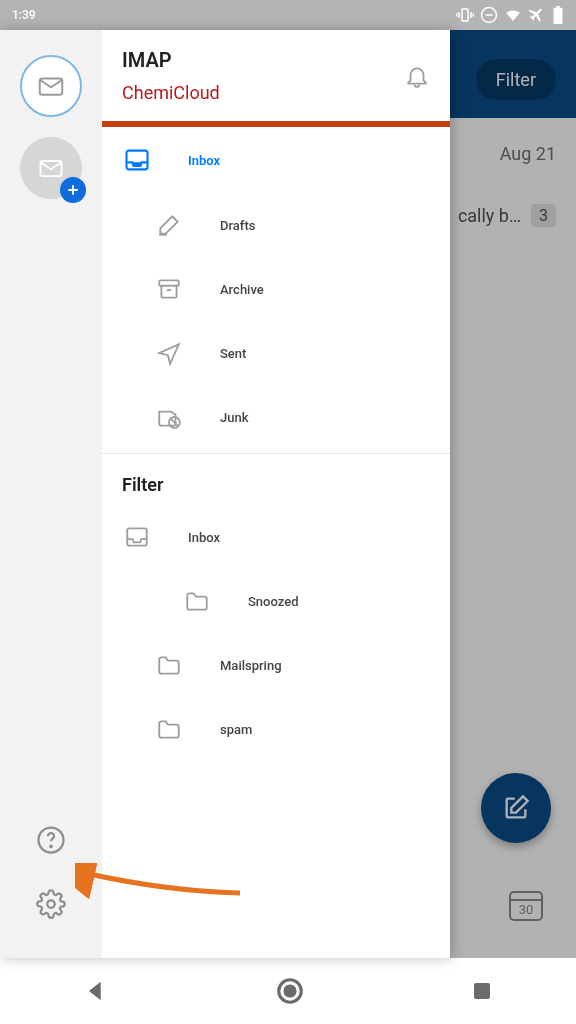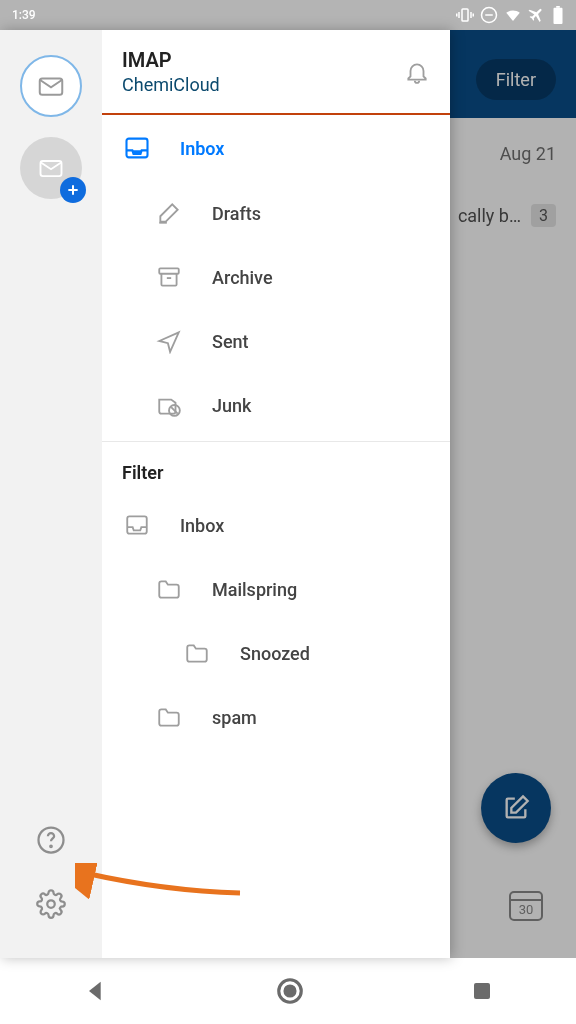--- a/index.html
+++ b/index.html
@@ -123,32 +123,32 @@
       flex: 1;
       display: flex;
       flex-direction: column;
       overflow-y: auto;
     }
     .account-header {
       padding: 18px 20px;
       display: flex;
       align-items: center;
       justify-content: space-between;
-      border-bottom: 2px solid #c2410c;
+      border-bottom: 6px solid #c2410c;
     }
     .account-name { font-size: 20px; font-weight: 600; color: #222; }
-    .account-sub { font-size: 18px; color: #0c4a6e; margin-top: 2px;}
+    .account-sub { font-size: 18px; color: #b91c1c; margin-top: 10px;}
     .folder-item {
       display: flex;
       align-items: center;
       padding: 19px 20px;
       gap: 28px;
     }
     .folder-item .icon-slot { width: 30px; display: flex; align-items: center; justify-content: center; flex-shrink: 0;}
-    .folder-item .label { font-size: 18px; font-weight: 500; color: #444; }
+    .folder-item .label { font-size: 13px; font-weight: 500; color: #444; margin-left: 8px; }
     .folder-item.active .label { color: #007aff; font-weight: 600; }
     .folder-item.active svg { stroke: #007aff; }
     .indented-1 { padding-left: 52px; gap: 28px; }
     .indented-2 { padding-left: 80px; }
     .section-divider { border-top: 1px solid #e8e8e8; margin-top: 4px;}
     .section-title {
       padding: 20px 20px 10px;
       font-size: 18px;
       font-weight: 600;
       color: #222;
@@ -334,35 +334,35 @@
 
       <div class="folder-item">
         <span class="icon-slot">
             <svg width="26" height="26" viewBox="0 0 24 24" fill="none" stroke="#9e9e9e" stroke-width="1.7">
               <rect x="3" y="4" width="18" height="16" rx="2"></rect>
               <path d="M3 14h5l1 3h6l1-3h5"></path>
             </svg>
           </span>
         <span class="label">Inbox</span>
       </div>
-      <div class="folder-item indented-1">
+      <div class="folder-item indented-2">
         <span class="icon-slot">
             <svg width="26" height="26" viewBox="0 0 24 24" fill="none" stroke="#9e9e9e" stroke-width="1.7">
               <path d="M3 7a2 2 0 012-2h4l2 3h8a2 2 0 012 2v8a2 2 0 01-2 2H5a2 2 0 01-2-2V7z"></path>
             </svg>
           </span>
+        <span class="label">Snoozed</span>
+      </div>
+      <div class="folder-item indented-1">
+        <span class="icon-slot">
+            <svg width="26" height="26" viewBox="0 0 24 24" fill="none" stroke="#9e9e9e" stroke-width="1.7">
+              <path d="M3 7a2 2 0 012-2h4l2 3h8a2 2 0 012 2v8a2 2 0 01-2 2H5a2 2 0 01-2-2V7z"></path>
+            </svg>
+          </span>
         <span class="label">Mailspring</span>
-      </div>
-      <div class="folder-item indented-2">
-        <span class="icon-slot">
-            <svg width="26" height="26" viewBox="0 0 24 24" fill="none" stroke="#9e9e9e" stroke-width="1.7">
-              <path d="M3 7a2 2 0 012-2h4l2 3h8a2 2 0 012 2v8a2 2 0 01-2 2H5a2 2 0 01-2-2V7z"></path>
-            </svg>
-          </span>
-        <span class="label">Snoozed</span>
       </div>
       <div class="folder-item indented-1">
         <span class="icon-slot">
             <svg width="26" height="26" viewBox="0 0 24 24" fill="none" stroke="#9e9e9e" stroke-width="1.7">
               <path d="M3 7a2 2 0 012-2h4l2 3h8a2 2 0 012 2v8a2 2 0 01-2 2H5a2 2 0 01-2-2V7z"></path>
             </svg>
           </span>
         <span class="label">spam</span>
       </div>
     </div>

